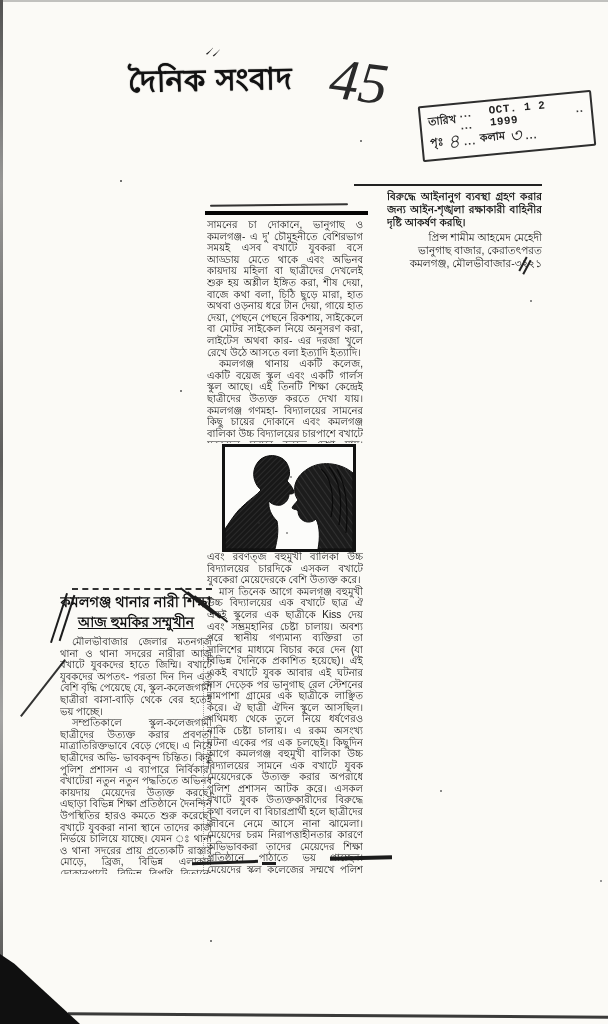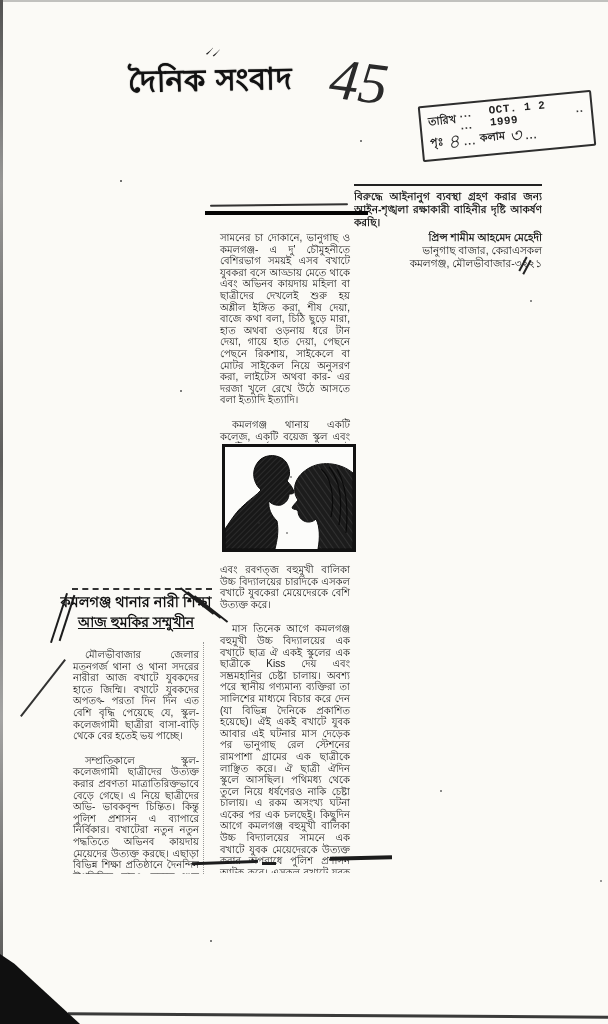--- a/index.html
+++ b/index.html
@@ -33,32 +33,32 @@
     border:2px solid #2e2e2e;border-radius:2px;transform:rotate(-5.5deg);
     padding:3px 7px;box-sizing:border-box;background:rgba(255,255,255,.25);}
   .stamp-row{display:flex;align-items:center;gap:4px;font-size:11px;font-weight:bold;color:#222;}
   .stamp-date-value{font-family:"Liberation Mono",monospace;font-weight:bold;letter-spacing:.5px;font-size:11px;}
   .stamp-hand{font-size:19px;font-weight:400;font-family:"Liberation Serif",serif;
     font-style:italic;transform:rotate(-6deg);line-height:1;color:#2b2b2b;}
   .stamp-dots{letter-spacing:1px;color:#333;}
   
   .letter-box{position:absolute;left:354px;top:184px;width:188px;
     border-top:2px solid #222;padding-top:4px;font-size:10.5px;line-height:13px;}
-  .letter-body{text-align:justify;font-weight:600;overflow:hidden;max-height:41px;}
+  .letter-body{text-align:justify;font-weight:600;overflow:hidden;max-height:41px;margin-left:33px;}
   .letter-sig{text-align:right;margin-top:2px;}
-  .letter-sig .name{font-weight:bold;}
+  .letter-sig .name{font-weight:normal;}
   .pen-doubleslash{position:absolute;left:168px;top:70px;width:2px;height:16px;background:#222;
     transform:rotate(28deg);box-shadow:5px 1px 0 #222;}
   
   .rule-thin{position:absolute;left:210px;top:204px;width:138px;height:2px;background:#333;
     transform:rotate(-0.7deg);border-radius:2px;}
   .rule-thick{position:absolute;left:205px;top:211px;width:163px;height:4px;background:#050505;}
   .main-col{position:absolute;left:207px;top:219px;width:156px;}
   .body-text{font-size:10px;line-height:11.6px;text-align:justify;color:#181818;overflow:hidden;}
-  .body-text p{margin:13px;}
+  .body-text p{margin:0;}
   .body-text p.indent{text-indent:12px;}
   .seg-a{position:absolute;top:0;left:0;width:156px;height:224px;}
   .seg-b{position:absolute;top:332px;left:0;width:156px;height:322px;}
   
   .illustration{position:absolute;left:222px;top:444px;width:128px;height:102px;
     border:3px solid #121212;background:#fcfcfa;box-sizing:content-box;}
   .illustration svg{display:block;}
   
   .left-article{position:absolute;left:60px;top:588px;width:152px;}
   .dash-rule{border-top:2px dashed #333;width:140px;margin-left:12px;}
@@ -110,21 +110,21 @@
       <span>কলাম</span>
       <span class="stamp-hand">৩</span>
       <span class="stamp-dots">...</span>
     </div>
   </div>
 
   <div class="letter-box">
     <div class="letter-body">বিরুদ্ধে আইনানুগ ব্যবস্থা গ্রহণ করার জন্য আইন-শৃঙ্খলা রক্ষাকারী বাহিনীর দৃষ্টি আকর্ষণ করছি।</div>
     <div class="letter-sig">
       <div class="name">প্রিন্স শামীম আহমেদ মেহেদী</div>
-      <div>ভানুগাছ বাজার, কেরাএসকল</div>
+      <div>ভানুগাছ বাজার, কেরাতৎপরত</div>
       <div>কমলগঞ্জ, মৌলভীবাজার-৩২২১</div>
     </div>
     <div class="pen-doubleslash"></div>
   </div>
 
   <div class="rule-thin"></div>
   <div class="rule-thick"></div>
 
   <div class="main-col">
     <div class="body-text seg-a">

